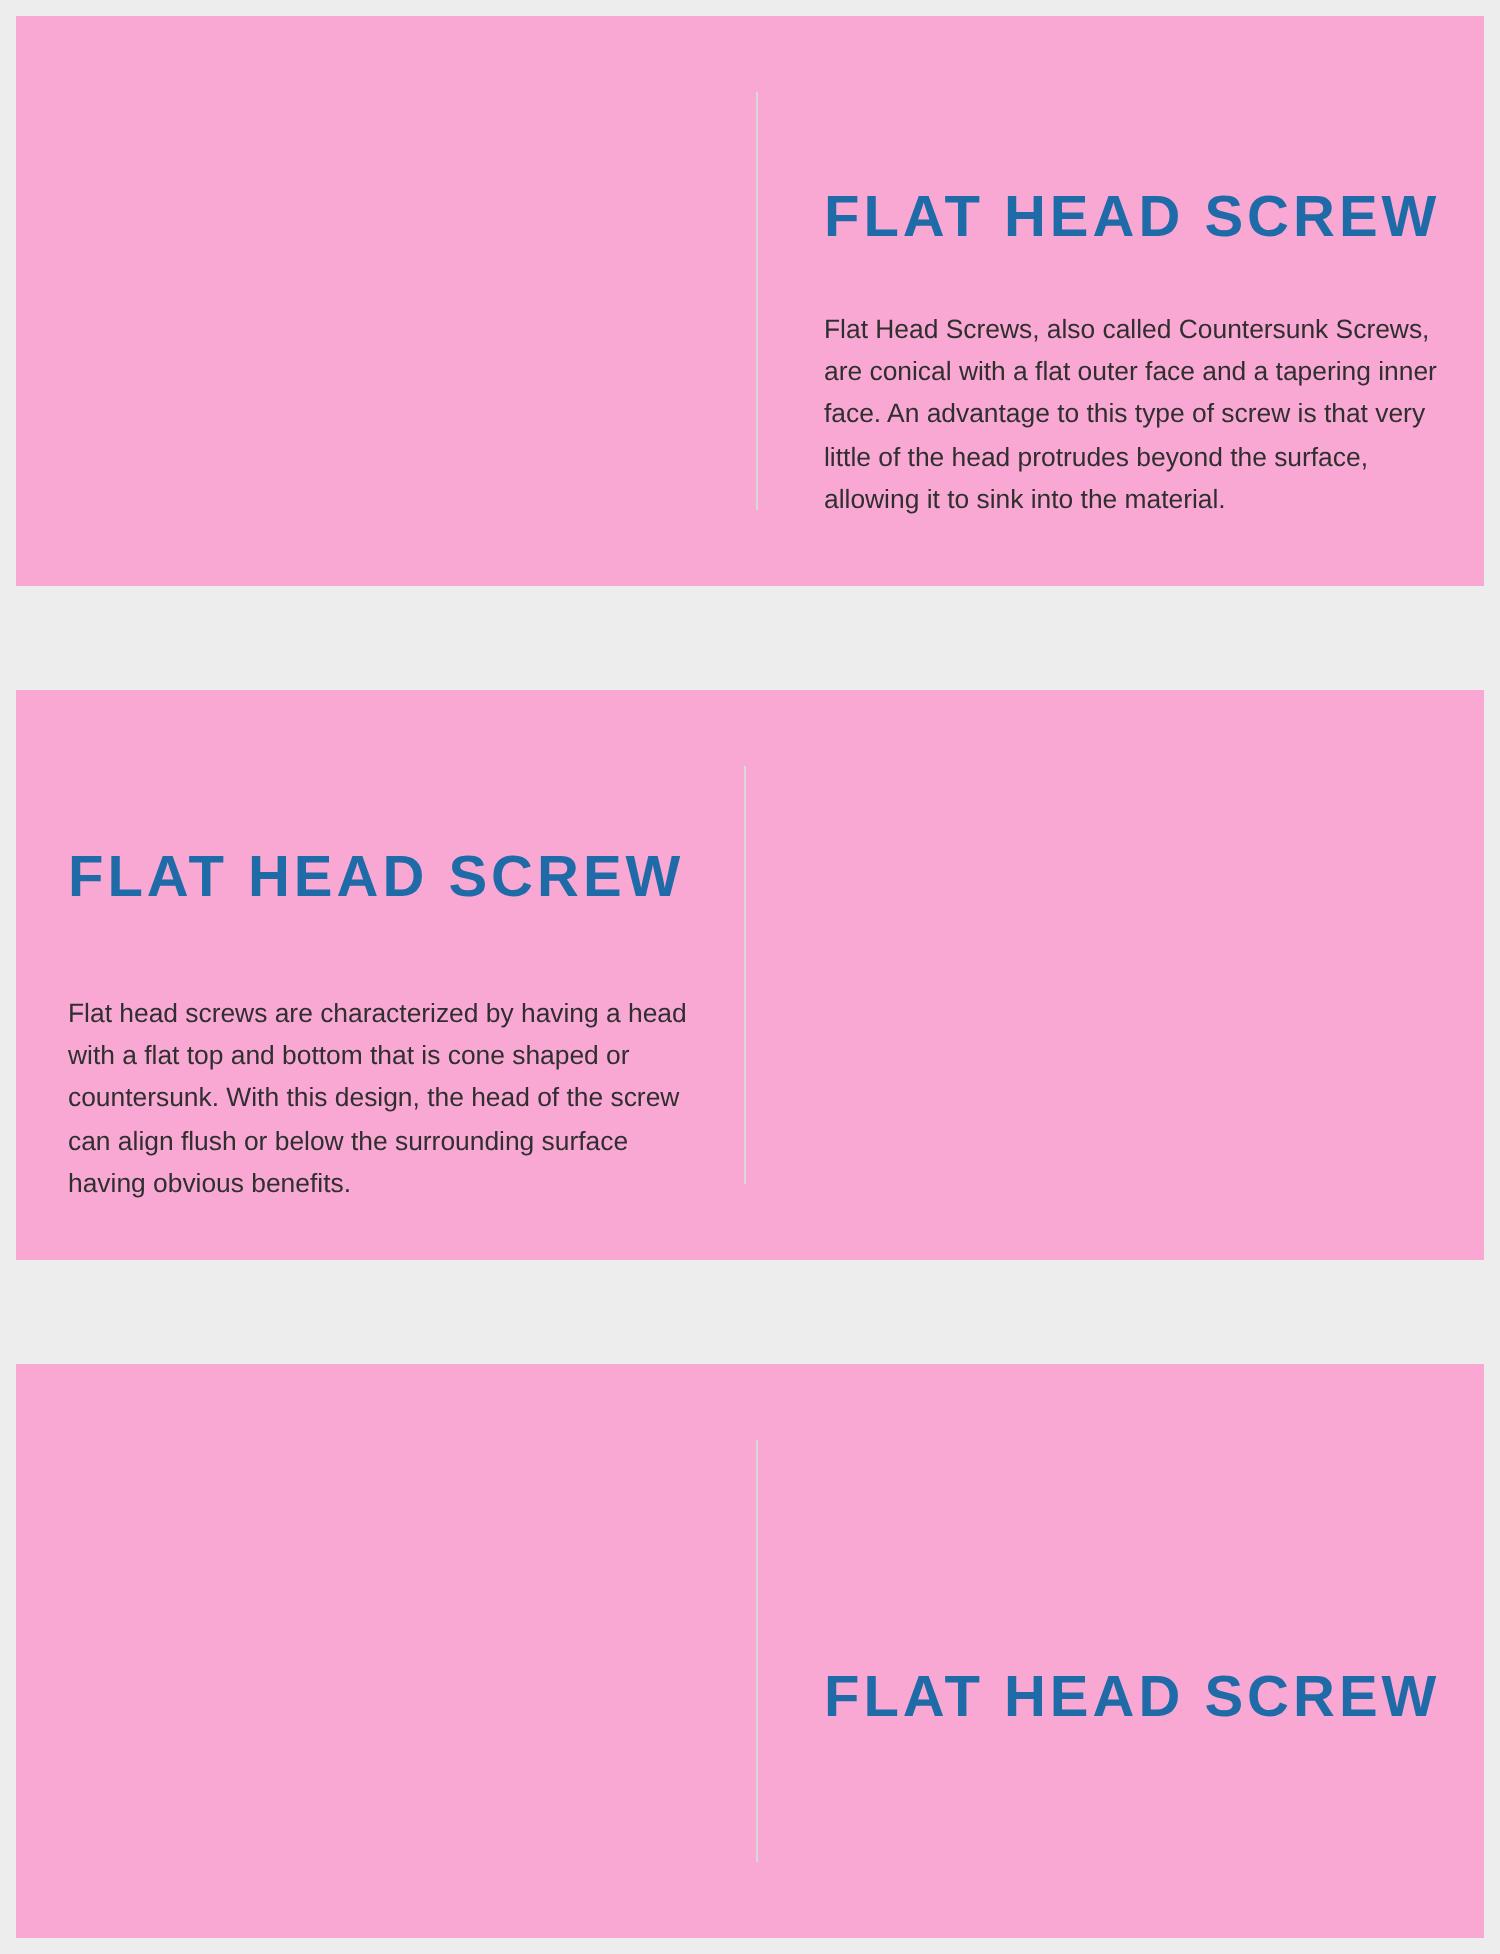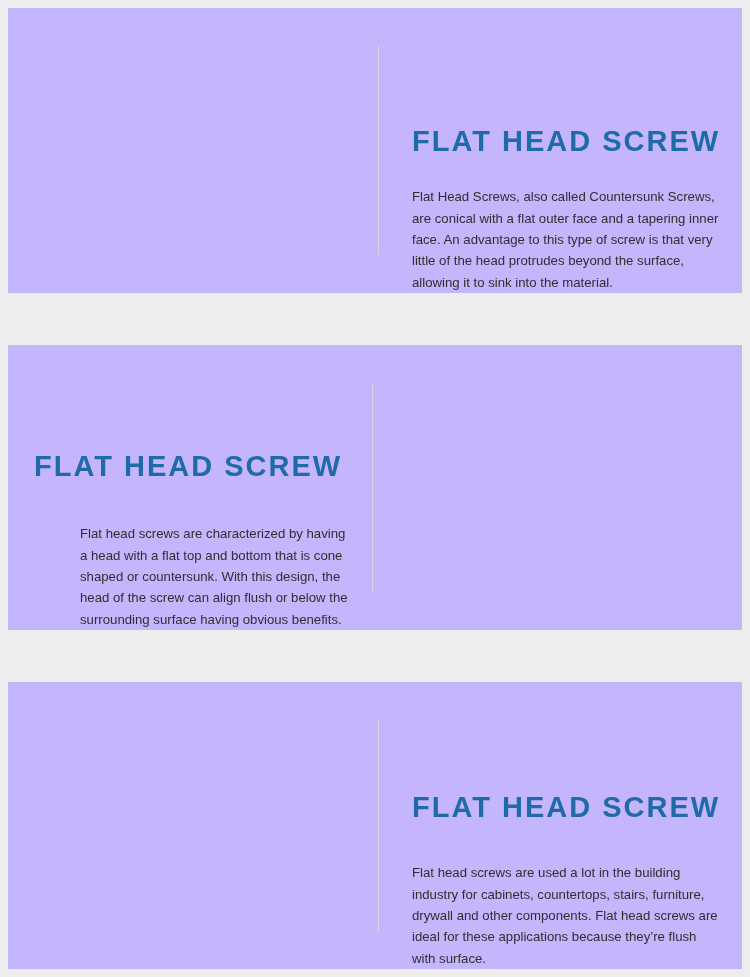--- a/index.html
+++ b/index.html
@@ -15,24 +15,24 @@
     width: 750px;
     height: 977px;
     position: relative;
     background: #ededed;
     overflow: hidden;
   }
   .panel {
     position: absolute;
     left: 8px;
     width: 734px;
-    background: #c4b5fd;
+    background: #f9a8d4;
     display: flex;
     flex-direction: row;
-    align-items: flex-end;
+    align-items: center;
   }
   .panel-1 { top: 8px;  height: 285px; }
   .panel-2 { top: 345px; height: 285px; }
   .panel-3 { top: 682px; height: 287px; }
 
   .img-cell {
     flex: 0 0 370px;
     position: relative;
     overflow: hidden;
     background: #ffffff;
@@ -76,21 +76,21 @@
   .panel-1 .text-cell { padding-top: 52px; }
   .panel-1 .body-text { margin-top: 28px; }
 
   
   .panel-2 .text-cell {
     flex: 0 0 364px;
     padding: 0 24px 0 26px;
     padding-top: 50px;
   }
   .panel-2 .img-cell { flex: 1 1 auto; }
-  .panel-2 .body-text { margin-top: 40px; max-width: 320px; margin-left: 46px; }
+  .panel-2 .body-text { margin-top: 40px; max-width: 320px; }
 
   
   .panel-3 .text-cell { padding-top: 48px; }
   .panel-3 .body-text { margin-top: 38px; max-width: 315px; }
 
   
   .screw-scene { position: absolute; inset: 0; }
 </style>
 </head>
 <body>
@@ -413,17 +413,16 @@
             </g>
           </g>
         </svg>
       </div>
     </div>
 
     <div class="divider"></div>
 
     <div class="text-cell">
       <h2 class="heading">FLAT HEAD SCREW</h2>
-      <p class="body-text">Flat head screws are used a lot in the building industry for cabinets, countertops, stairs, furniture, drywall and other components. Flat head screws are ideal for these applications because they’re flush with surface.</p>
     </div>
   </section>
 
 </div>
 
 </body></html>

